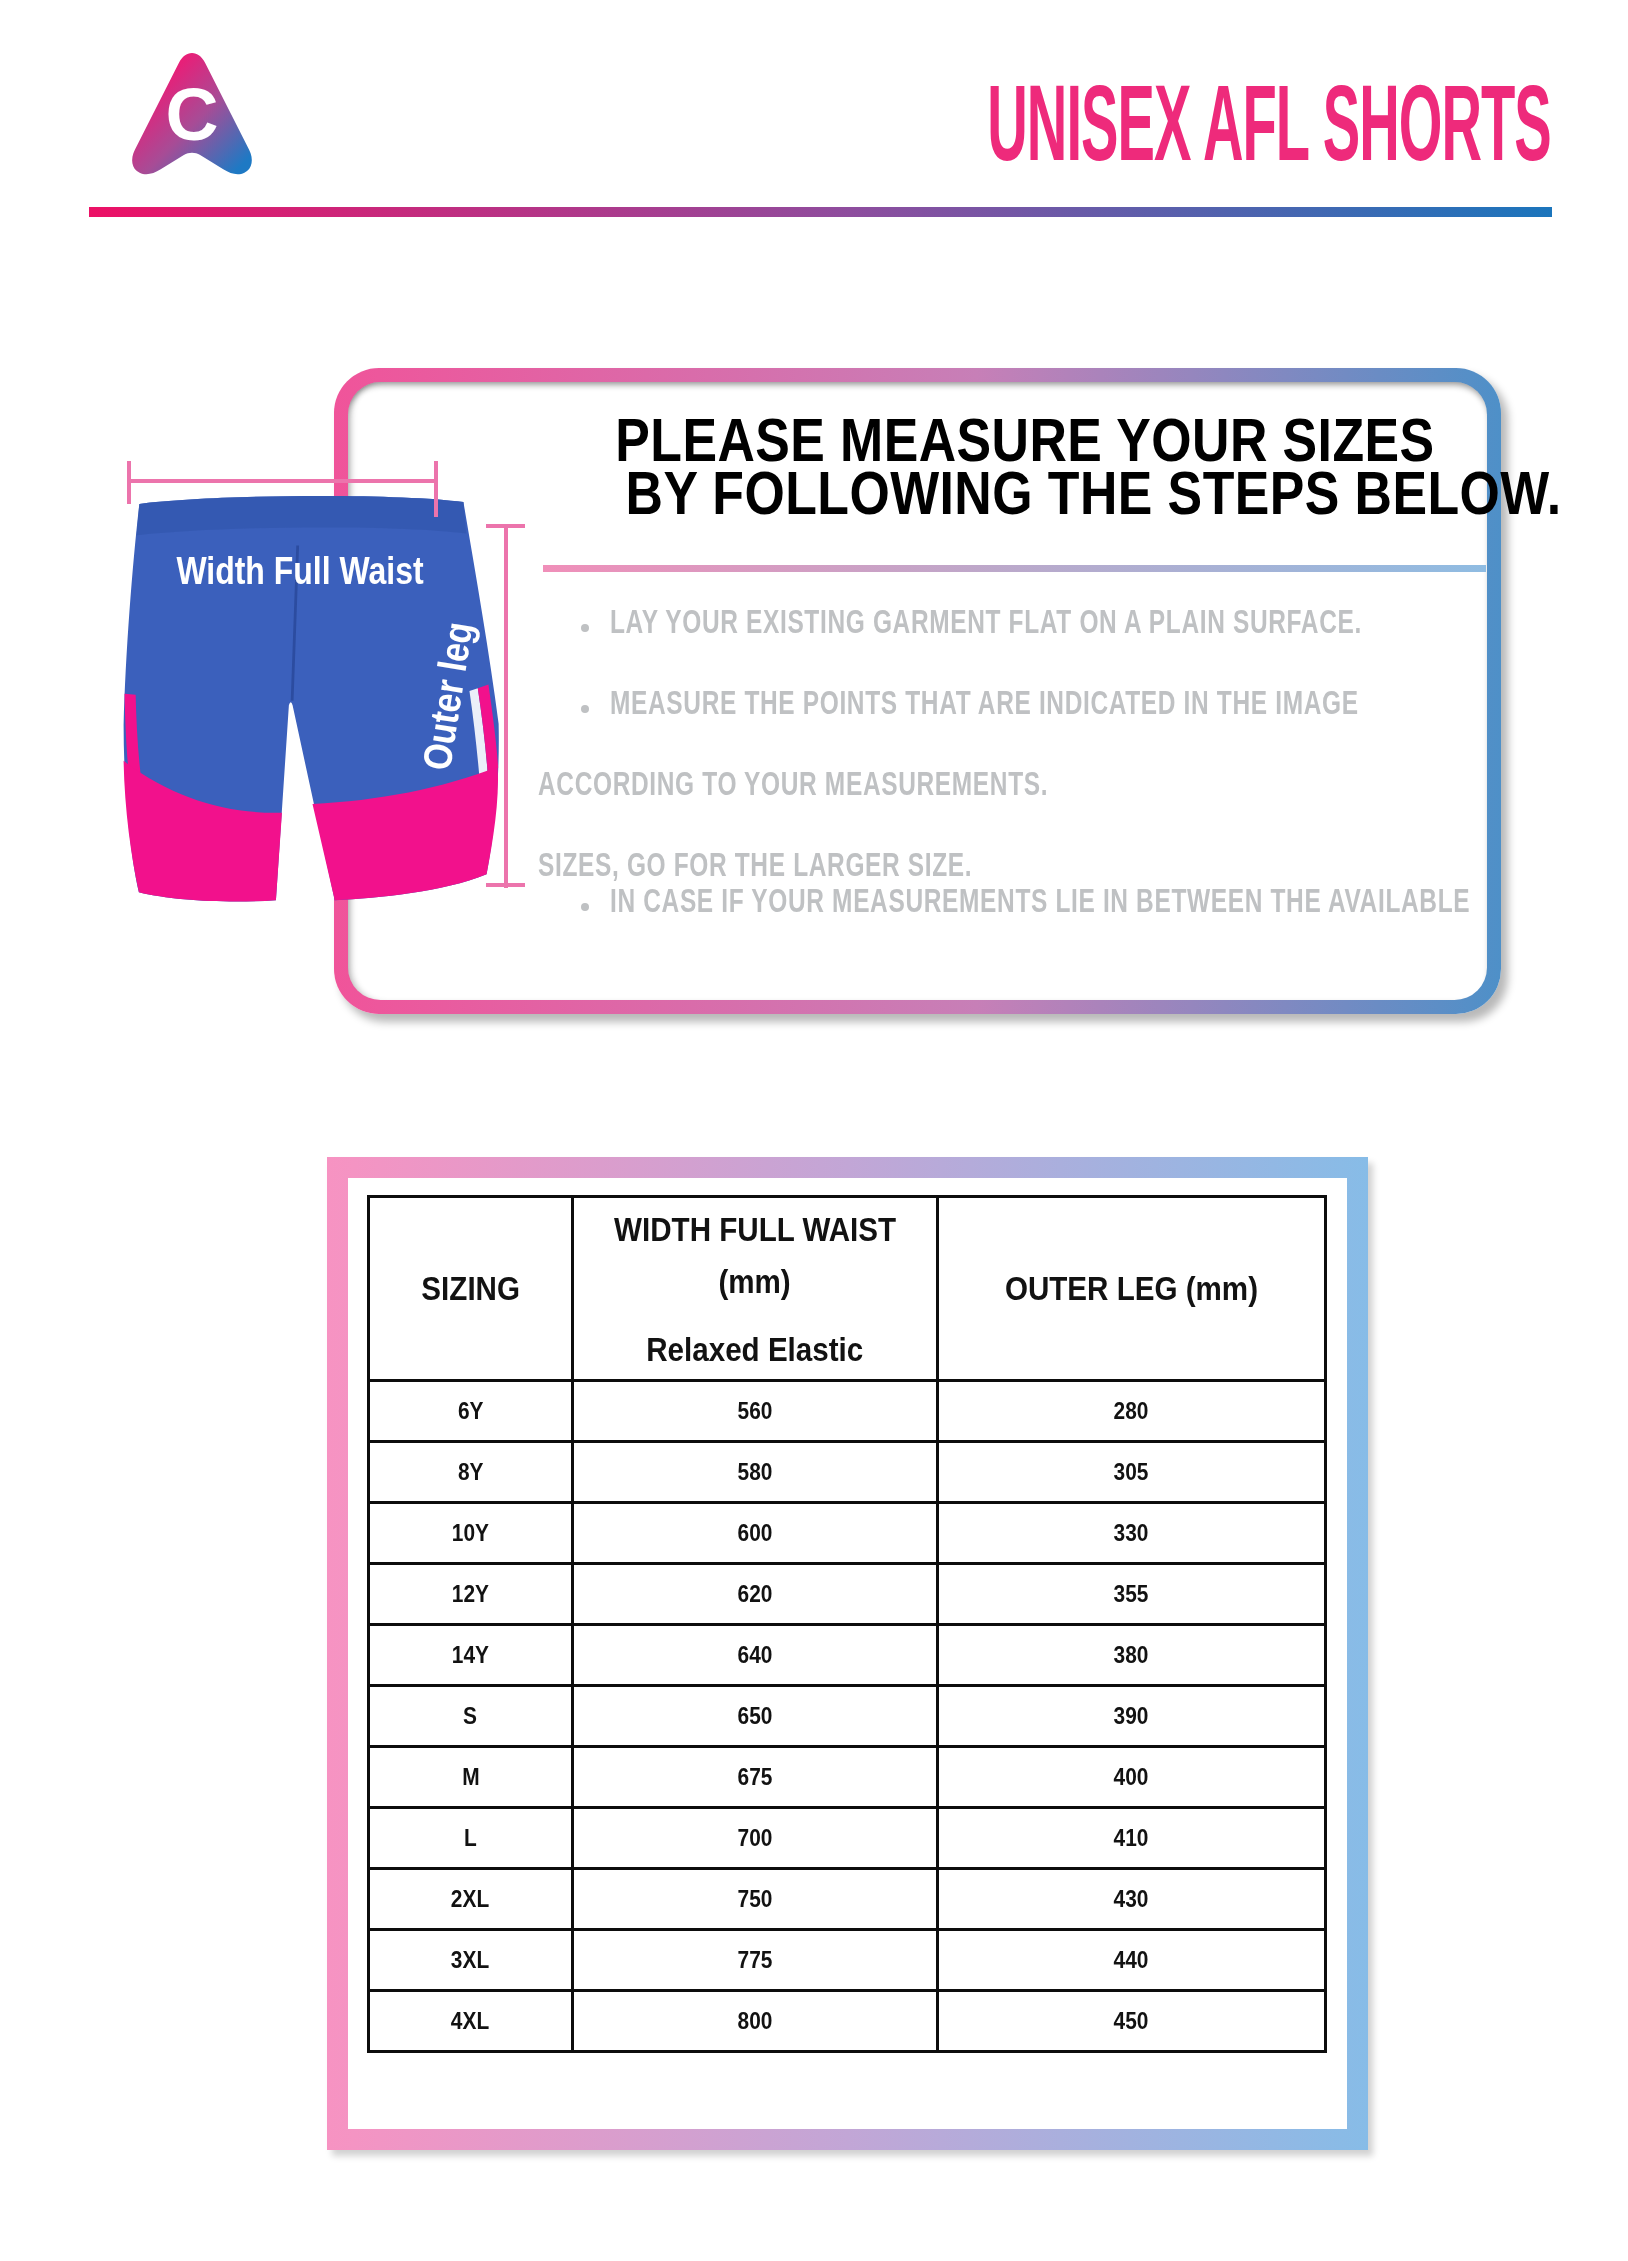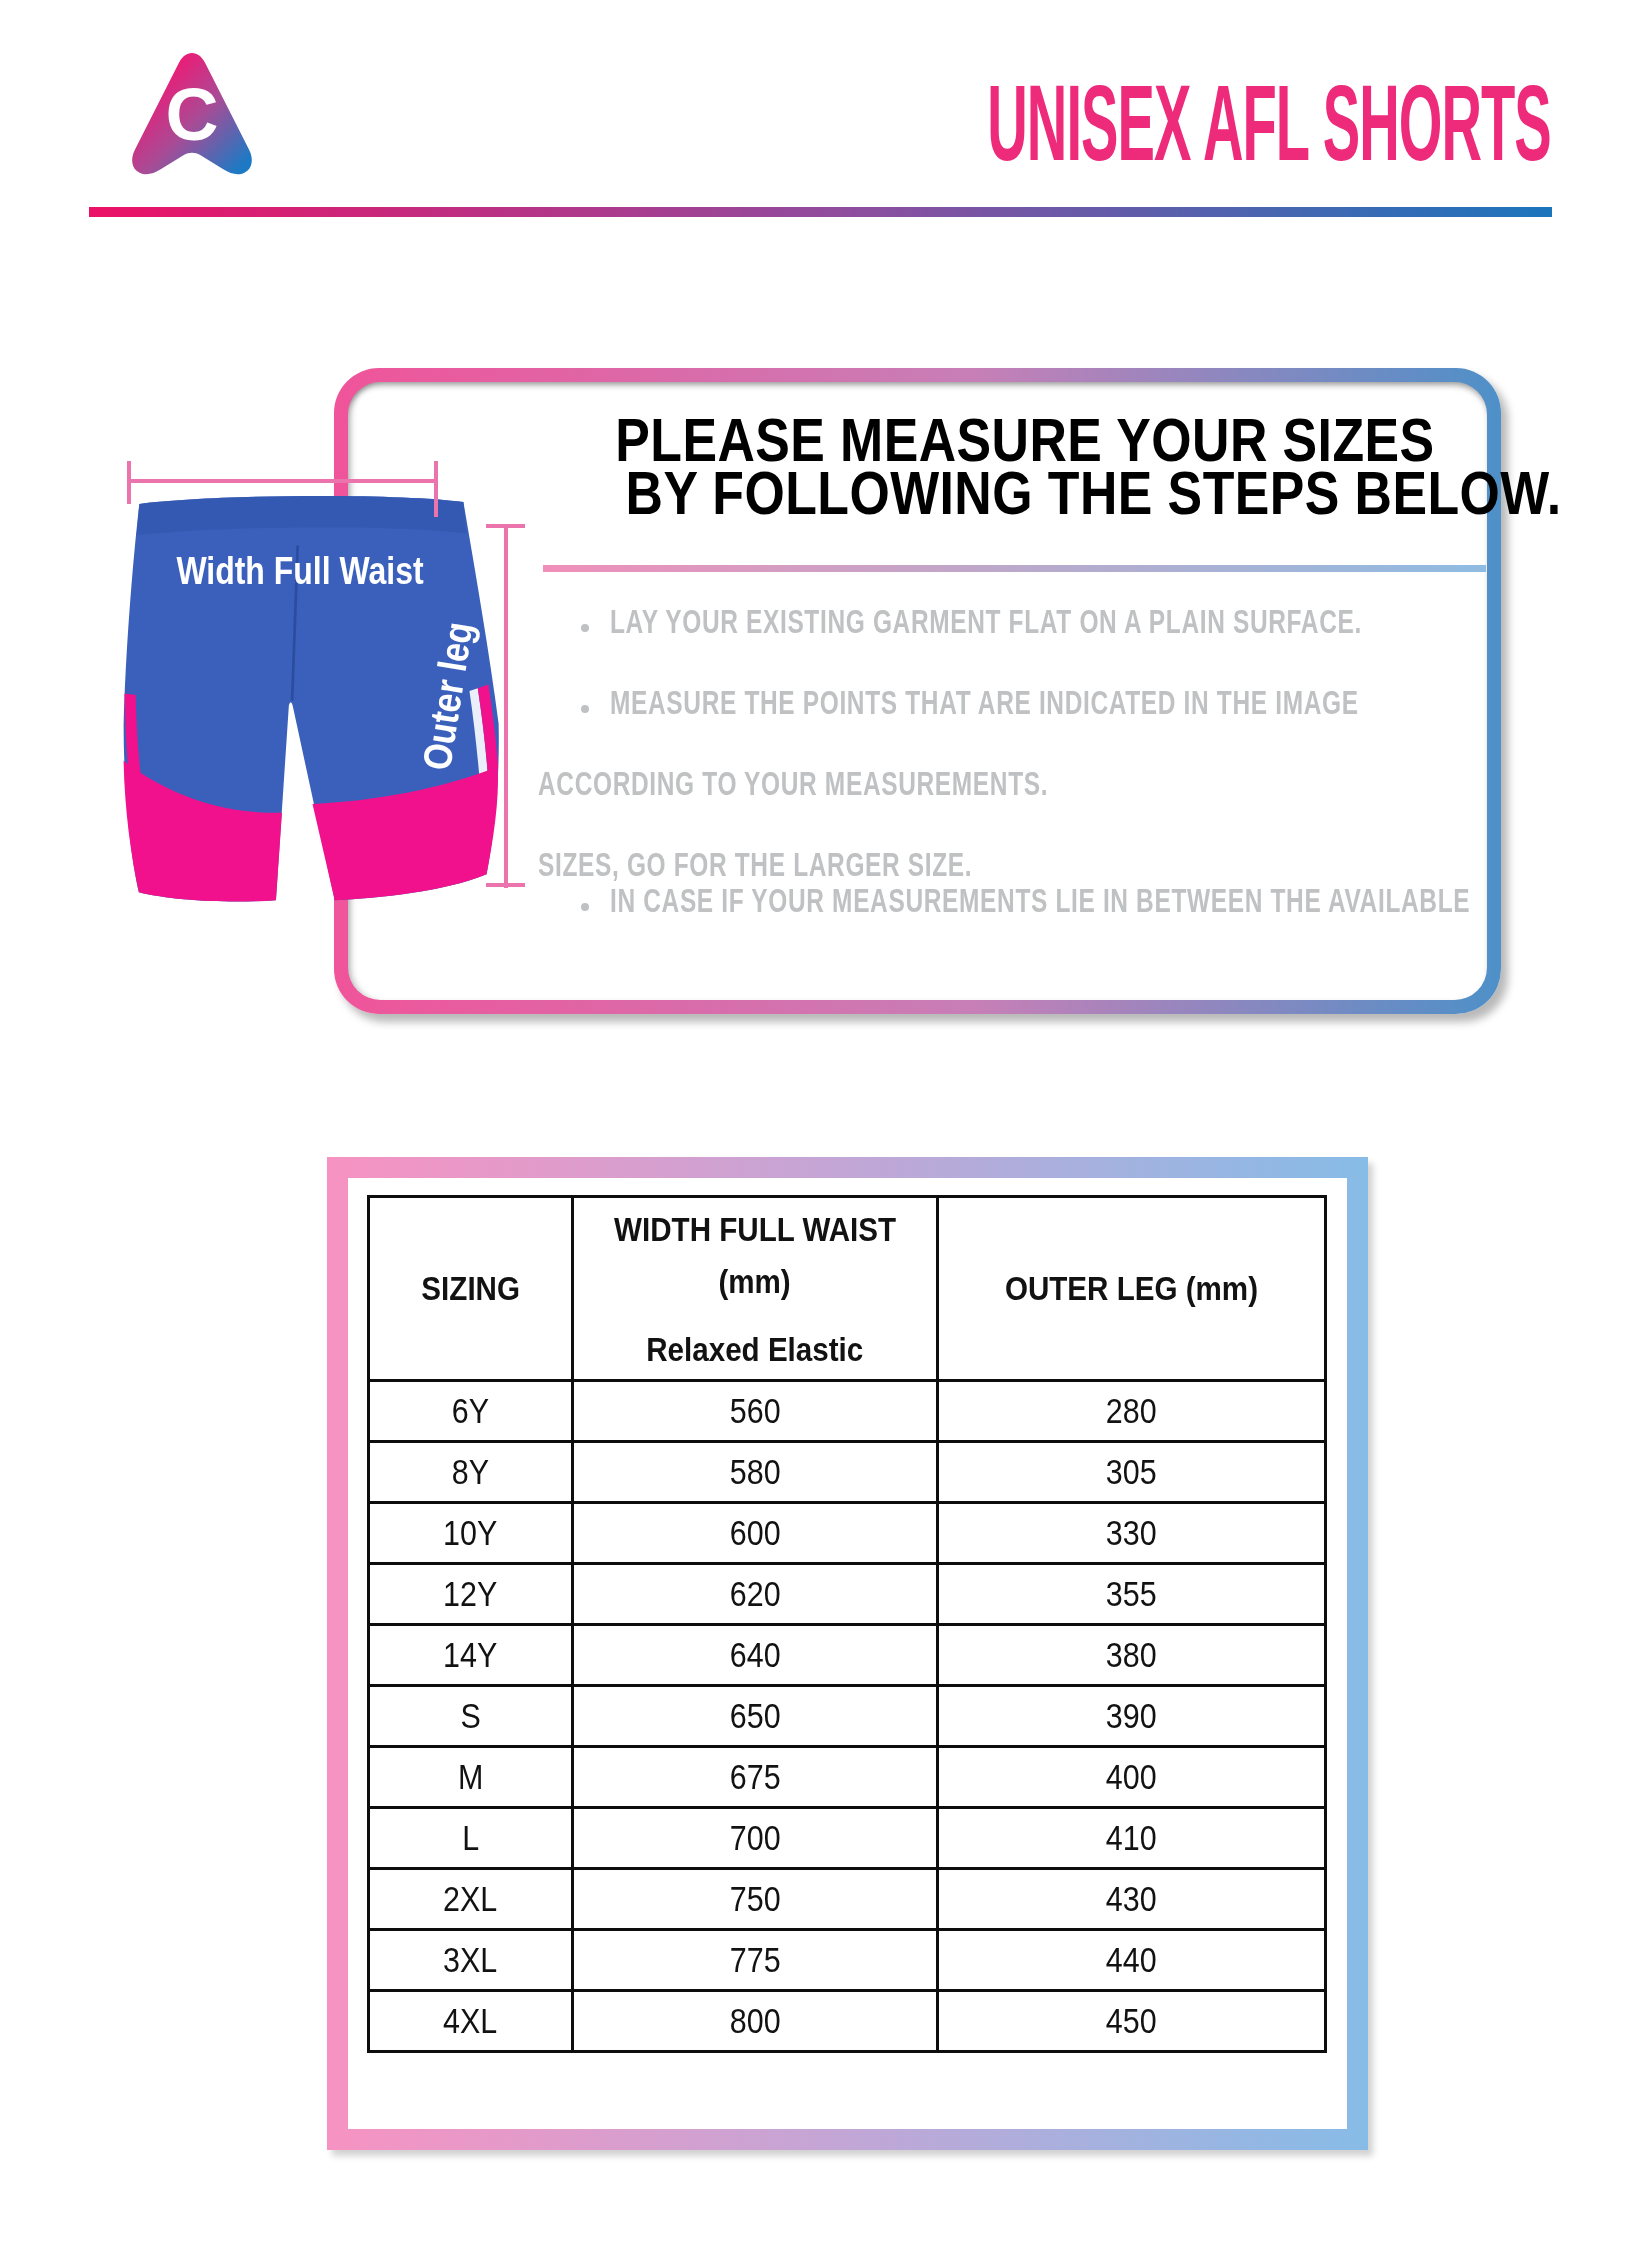--- a/index.html
+++ b/index.html
@@ -95,21 +95,21 @@
     border-collapse:collapse; table-layout:fixed;
   }
   #size-table col.c1 { width:204px; }
   #size-table col.c2 { width:365px; }
   #size-table col.c3 { width:388px; }
   #size-table td {
     border:3.2px solid #0d0d0d; text-align:center; vertical-align:middle;
     color:#121212; background:#ffffff;
   }
   #size-table tr.hdr td { height:184px; font-size:34px; font-weight:bold; }
-  #size-table tr.data td { height:61px; font-size:35px; font-weight:normal; }
+  #size-table tr.data td { height:61px; font-size:24px; font-weight:bold; }
   .cx { display:inline-block; transform:scaleX(0.87); transform-origin:50% 50%; white-space:nowrap; }
   .hline { line-height:52px; }
   .hgap  { margin-top:16px; }
 </style>
 </head>
 <body>
 
 <svg id="logo" class="abs" viewBox="0 0 100 100">
   <defs>
     <linearGradient id="logograd" x1="0" y1="0" x2="1" y2="1">

